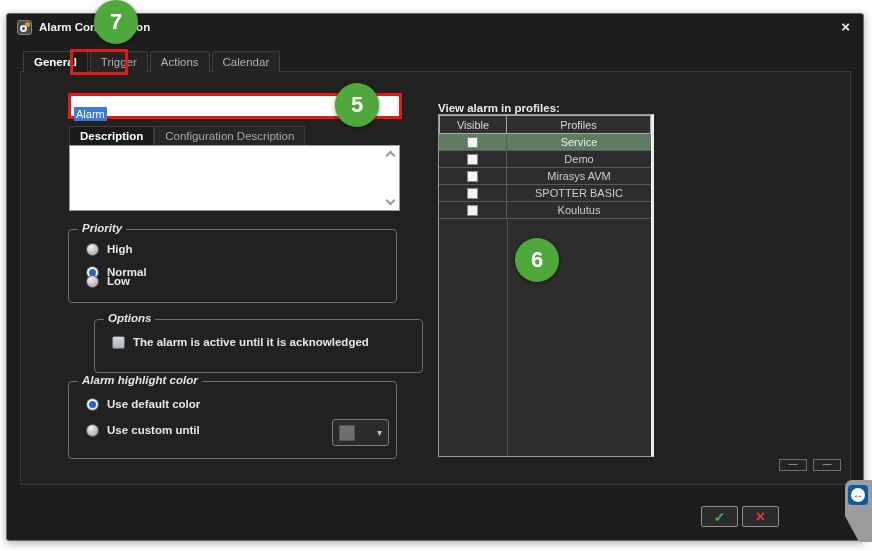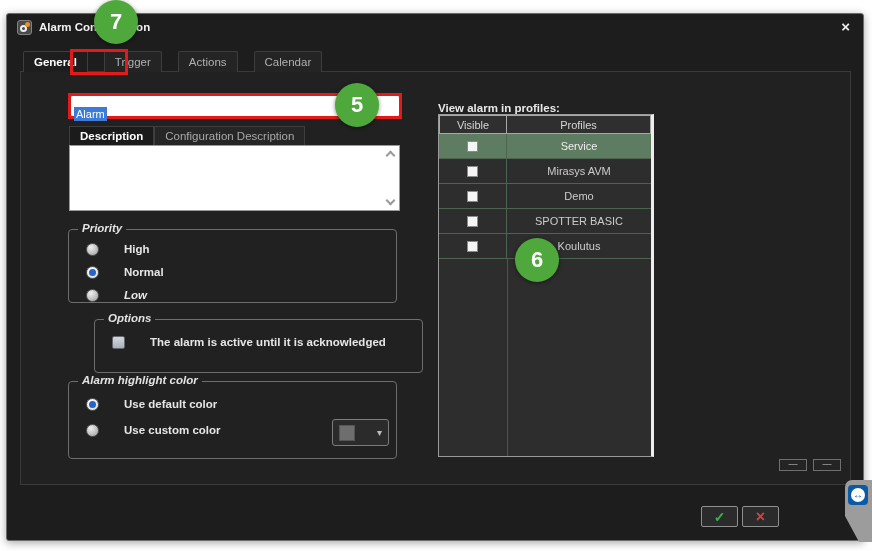--- a/index.html
+++ b/index.html
@@ -16,21 +16,21 @@
               background:#4b4b4b; border:1px solid #828282; border-radius:3px; }
   .app-icon .gear { position:absolute; left:2px; top:4px; width:7px; height:7px;
                     border:2px solid #f0f0f0; border-radius:50%; }
   .app-icon .odot { position:absolute; right:1px; top:1px; width:5px; height:5px;
                     background:#e8902a; border-radius:50%; }
   .title-text { position:absolute; left:32px; top:7px; font-size:11.5px; font-weight:600; color:#f2f2f2; }
   .close-x { position:absolute; right:13px; top:5px; color:#ededed; font-weight:700; font-size:15px;
              line-height:15px; cursor:default; }
 
   
-  .tabs { position:absolute; left:16px; top:37px; display:flex; gap:16px; z-index:2; }
+  .tabs { position:absolute; left:16px; top:37px; display:flex; gap:2px; z-index:2; }
   .tab { height:21px; padding:0 10px; font-size:11.5px; color:#b0b0b0; background:#242424;
          border:1px solid #3e3e3e; border-bottom:none; display:flex; align-items:center;
          border-radius:2px 2px 0 0; }
   .tab.active { color:#ffffff; font-weight:700; background:#1e1e1e; }
   .anno-tab { position:absolute; left:63px; top:35px; width:58px; height:26px;
               border:3px solid #e21a1a; z-index:6; pointer-events:none; }
 
   
   .panel { position:absolute; left:13px; top:57px; width:831px; height:414px;
            border:1px solid #3a3a3a; background:#212121; }
@@ -54,21 +54,21 @@
   .chev-dn { bottom:6px; border-right:2px solid #9a9a9a; border-bottom:2px solid #9a9a9a; transform:rotate(45deg); }
 
   
   .group { position:absolute; border:1px solid #6e6e6e; border-radius:4px; }
   .legend { position:absolute; top:-8px; left:9px; background:#212121; padding:0 4px;
             font-size:11.5px; font-weight:600; color:#e3e3e3; white-space:nowrap;font-style:italic; }
   .g-priority { left:61px; top:215px; width:329px; height:74px; }
   .g-options  { left:61px; top:305px; width:329px; height:54px;margin-left:26px; }
   .g-highlight{ left:61px; top:367px; width:329px; height:78px; }
 
-  .opt { position:absolute; left:17px; display:flex; align-items:center; gap:25px; height:14px; }
+  .opt { position:absolute; left:17px; display:flex; align-items:center; gap:8px; height:14px; }
   .radio { width:13px; height:13px; border-radius:50%; border:1px solid #5a5a5a;
            background:radial-gradient(circle at 35% 30%, #efefef, #9d9d9d);
            display:flex; align-items:center; justify-content:center; flex:none; }
   .radio .dot { width:7px; height:7px; border-radius:50%; background:transparent; }
   .radio.selected { background:radial-gradient(circle at 35% 30%, #ffffff, #d7d7d7); }
   .radio.selected .dot { background:#2563c9; }
   .opt-label { font-size:11.5px; font-weight:600; color:#e6e6e6; white-space:nowrap; }
 
   .checkbox-lg { width:13px; height:13px; border:1px solid #63666c; border-radius:2px;
                  background:linear-gradient(#d2d8e0,#a9b1bd); flex:none; }
@@ -82,21 +82,21 @@
   
   .profiles-label { position:absolute; left:431px; top:88px; font-size:11.5px; font-weight:600; color:#e8e8e8; }
   .ptable { position:absolute; left:431px; top:100px; width:216px; height:343px;
             background:#2d2d2d; border:1px solid #9a9a9a; border-right:3px solid #ededed;
             display:flex; flex-direction:column; }
   .phead { display:flex; height:19px; flex:none; }
   .ph-cell { border:1px solid #a8a8a8; background:#2f2f2f; color:#d6d6d6; font-size:11px;
              display:flex; align-items:center; justify-content:center; }
   .ph-vis { width:68px; }
   .ph-prof { flex:1; margin-left:-1px; }
-  .prow { display:flex; height:25px; flex:none; border-bottom:1px solid #4c634d; background:#2d2d2d; }
+  .prow { display:flex; height:17px; flex:none; border-bottom:1px solid #4c634d; background:#2d2d2d; }
   .prow.hl { background:#5e7c61; }
   .cvis { width:68px; display:flex; align-items:center; justify-content:center;
           border-right:1px solid #4c634d; flex:none; }
   .cname { flex:1; display:flex; align-items:center; justify-content:center;
            font-size:11px; color:#cccccc; }
   .prow.hl .cname { color:#eeeeee; }
   .cb { width:11px; height:11px; background:#f5f5f5; border:1px solid #8a8a8a; }
   .pfill { flex:1; position:relative; }
   .pfill .vline { position:absolute; left:68px; top:0; bottom:0; width:1px; background:#45584a; }
 
@@ -179,21 +179,21 @@
             <span class="dot"></span>
           </span>
         <span class="opt-label">High</span>
       </div>
       <div class="opt" style="top:35px;">
         <span class="radio selected">
             <span class="dot"></span>
           </span>
         <span class="opt-label">Normal</span>
       </div>
-      <div class="opt" style="top:58px;font-style:italic;">
+      <div class="opt" style="top:44px;">
         <span class="radio">
             <span class="dot"></span>
           </span>
         <span class="opt-label">Low</span>
       </div>
     </div>
 
     <div class="group g-options">
       <span class="legend">Options</span>
       <div class="opt" style="top:15px;">
@@ -207,21 +207,21 @@
       <div class="opt" style="top:15px;">
         <span class="radio selected">
             <span class="dot"></span>
           </span>
         <span class="opt-label">Use default color</span>
       </div>
       <div class="opt" style="top:41px;">
         <span class="radio">
             <span class="dot"></span>
           </span>
-        <span class="opt-label">Use custom color</span>
+        <span class="opt-label">Use custom until</span>
       </div>
       <div class="color-drop">
         <span class="swatch"></span>
         <span class="caret">▾</span>
       </div>
     </div>
 
     <div class="profiles-label">View alarm in profiles:</div>
     <div class="ptable">
       <div class="phead">
@@ -231,27 +231,27 @@
       <div class="prow hl">
         <div class="cvis">
             <span class="cb"></span>
           </div>
         <div class="cname">Service</div>
       </div>
       <div class="prow">
         <div class="cvis">
             <span class="cb"></span>
           </div>
+        <div class="cname">Demo</div>
+      </div>
+      <div class="prow">
+        <div class="cvis">
+            <span class="cb"></span>
+          </div>
         <div class="cname">Mirasys AVM</div>
-      </div>
-      <div class="prow">
-        <div class="cvis">
-            <span class="cb"></span>
-          </div>
-        <div class="cname">Demo</div>
       </div>
       <div class="prow">
         <div class="cvis">
             <span class="cb"></span>
           </div>
         <div class="cname">SPOTTER BASIC</div>
       </div>
       <div class="prow">
         <div class="cvis">
             <span class="cb"></span>

